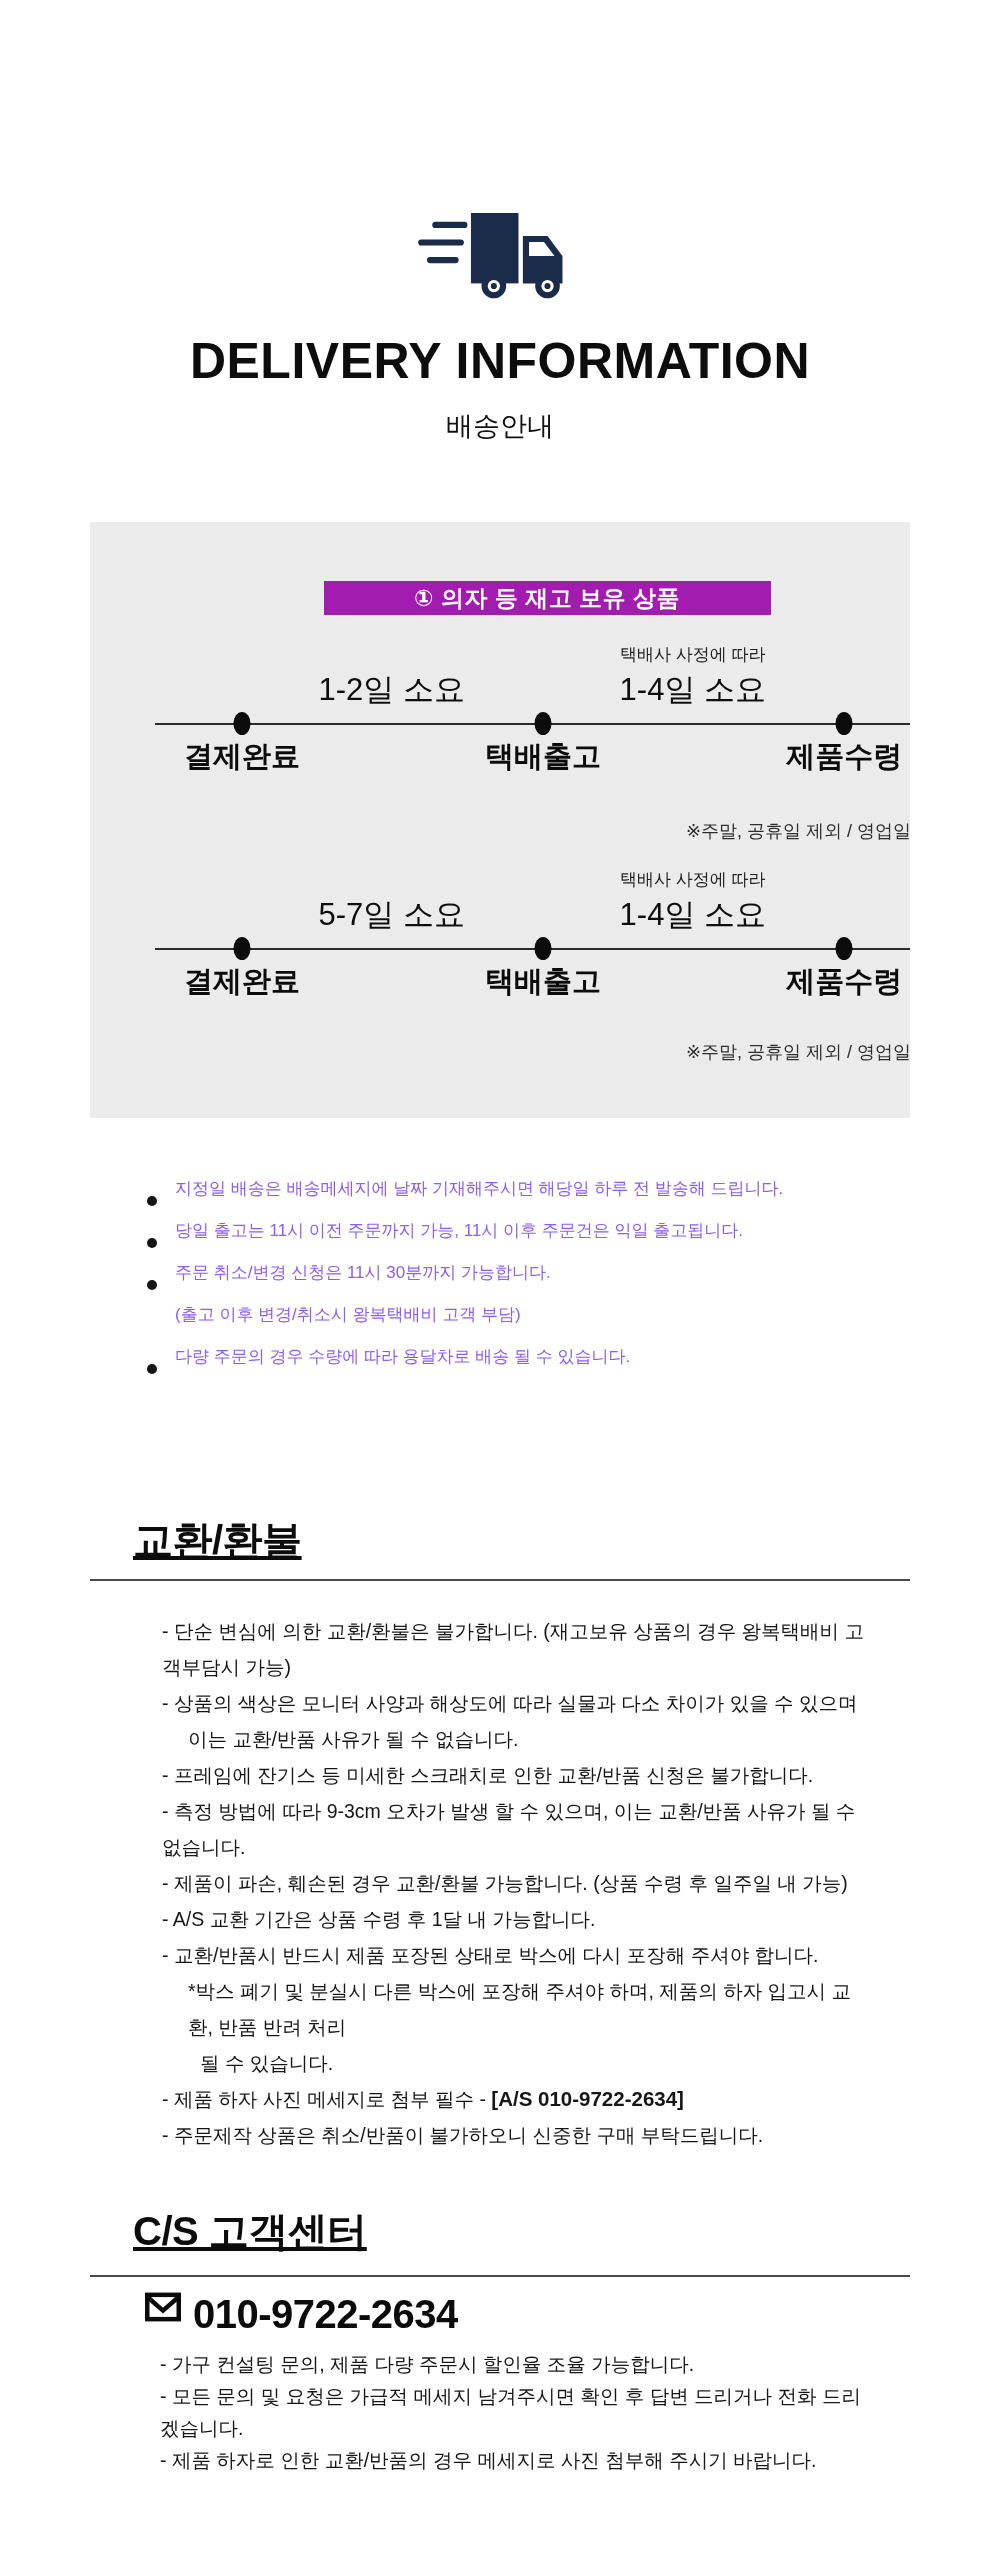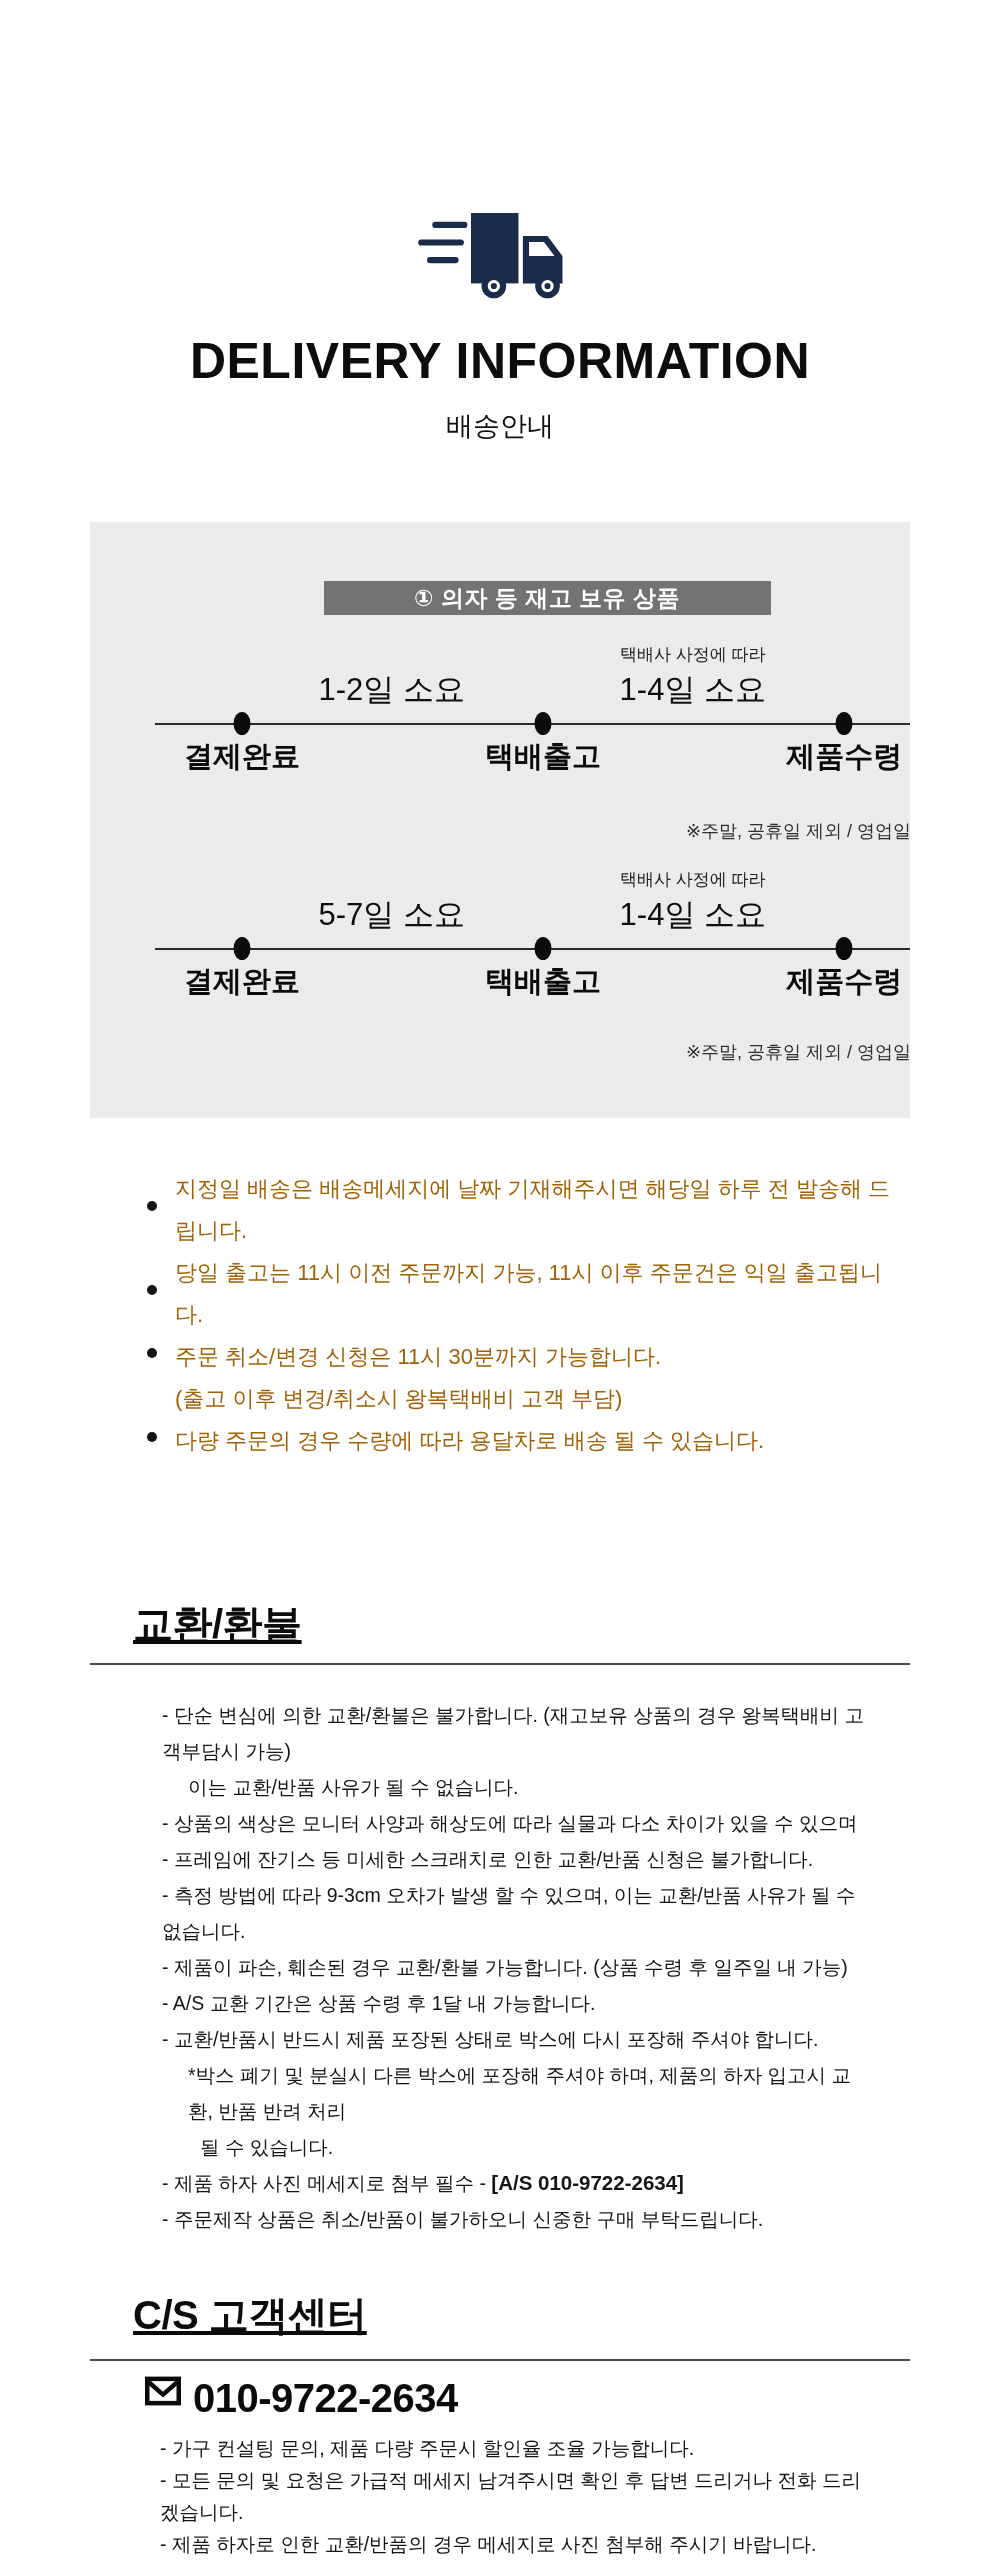--- a/index.html
+++ b/index.html
@@ -17,21 +17,21 @@
   }
   .page-subtitle{
     margin:22px 0 0;text-align:center;font-size:27px;line-height:34px;color:#111;
   }
   
   .panel{
     width:914px;margin:79px auto 0;background:#ebebeb;
     padding:59px 0 57px;box-sizing:border-box;
   }
   .badge{
-    width:447px;height:34px;margin:0 auto;background:#737373;color:#fff;
+    width:447px;height:34px;margin:0 auto;background:#a21caf;color:#fff;
     display:flex;align-items:center;justify-content:center;
     font-size:23px;font-weight:bold;letter-spacing:.5px;
   }
   .badge.second{margin-top:70px;}
   .timeline{position:relative;height:152px;margin:18px 65px 0;}
   .tl-line{position:absolute;left:0;right:0;top:90px;height:2px;background:#2b2b2b;}
   .tl-dot{
     position:absolute;top:79px;width:17px;height:23px;border-radius:50%;
     background:#0c0c0c;transform:translateX(-50%);
   }
@@ -48,21 +48,21 @@
   .tl-step{
     position:absolute;top:104px;transform:translateX(-50%);
     font-size:29px;font-weight:bold;color:#0b0b0b;white-space:nowrap;
   }
   .panel-footnote{
     margin:37px 52px 0 0;text-align:right;font-size:18px;color:#2e2e2e;line-height:18px;
   }
   .panel-footnote.second{margin-top:33px;}
   
   .bullet-notes{margin:50px 0 0;padding-left:57px;}
-  .bullet-row{display:flex;align-items:center;line-height:42px;font-size:22px;color:#a16207;}
+  .bullet-row{display:flex;align-items:flex-end;line-height:42px;font-size:17px;color:#8b5cf6;}
   .bullet-dot{
     flex:0 0 auto;width:10px;height:10px;border-radius:50%;background:#151515;
     margin-right:18px;position:relative;top:-4px;
   }
   .bullet-row.no-bullet{padding-left:28px;}
   
   .section-heading{
     margin:140px 0 0 43px;font-size:40px;line-height:44px;font-weight:bold;color:#0c0c0c;
     letter-spacing:-.5px;
     text-decoration:underline;
@@ -162,22 +162,22 @@
       <span class="bullet-dot"></span>
       <span>다량 주문의 경우 수량에 따라 용달차로 배송 될 수 있습니다.</span>
     </div>
   </div>
 
   <h2 class="section-heading">교환/환불</h2>
   <hr class="rule">
 
   <div class="dash-list">
     <div class="dash-row">- 단순 변심에 의한 교환/환불은 불가합니다. (재고보유 상품의 경우 왕복택배비 고객부담시 가능)</div>
+    <div class="dash-row">- 상품의 색상은 모니터 사양과 해상도에 따라 실물과 다소 차이가 있을 수 있으며</div>
     <div class="dash-row indent-1">이는 교환/반품 사유가 될 수 없습니다.</div>
-    <div class="dash-row">- 상품의 색상은 모니터 사양과 해상도에 따라 실물과 다소 차이가 있을 수 있으며</div>
     <div class="dash-row">- 프레임에 잔기스 등 미세한 스크래치로 인한 교환/반품 신청은 불가합니다.</div>
     <div class="dash-row">- 측정 방법에 따라 9-3cm 오차가 발생 할 수 있으며, 이는 교환/반품 사유가 될 수 없습니다.</div>
     <div class="dash-row">- 제품이 파손, 훼손된 경우 교환/환불 가능합니다. (상품 수령 후 일주일 내 가능)</div>
     <div class="dash-row">- A/S 교환 기간은 상품 수령 후 1달 내 가능합니다.</div>
     <div class="dash-row">- 교환/반품시 반드시 제품 포장된 상태로 박스에 다시 포장해 주셔야 합니다.</div>
     <div class="dash-row indent-1">*박스 폐기 및 분실시 다른 박스에 포장해 주셔야 하며, 제품의 하자 입고시 교환, 반품 반려 처리</div>
     <div class="dash-row indent-2">될 수 있습니다.</div>
     <div class="dash-row"><span>- 제품 하자 사진 메세지로 첨부 필수 - </span><span class="bold-part">[A/S 010-9722-2634]</span></div>
     <div class="dash-row">- 주문제작 상품은 취소/반품이 불가하오니 신중한 구매 부탁드립니다.</div>
   </div>

